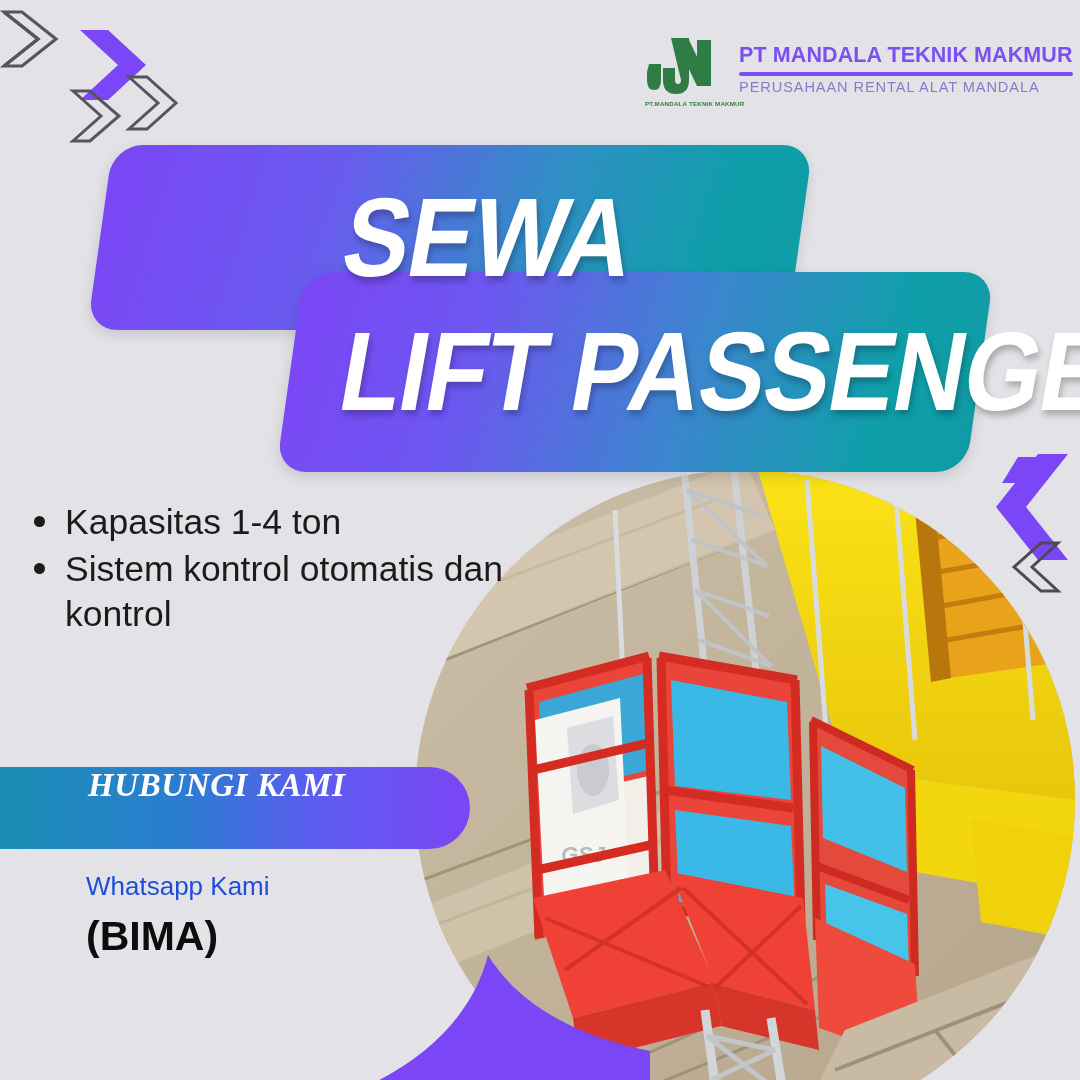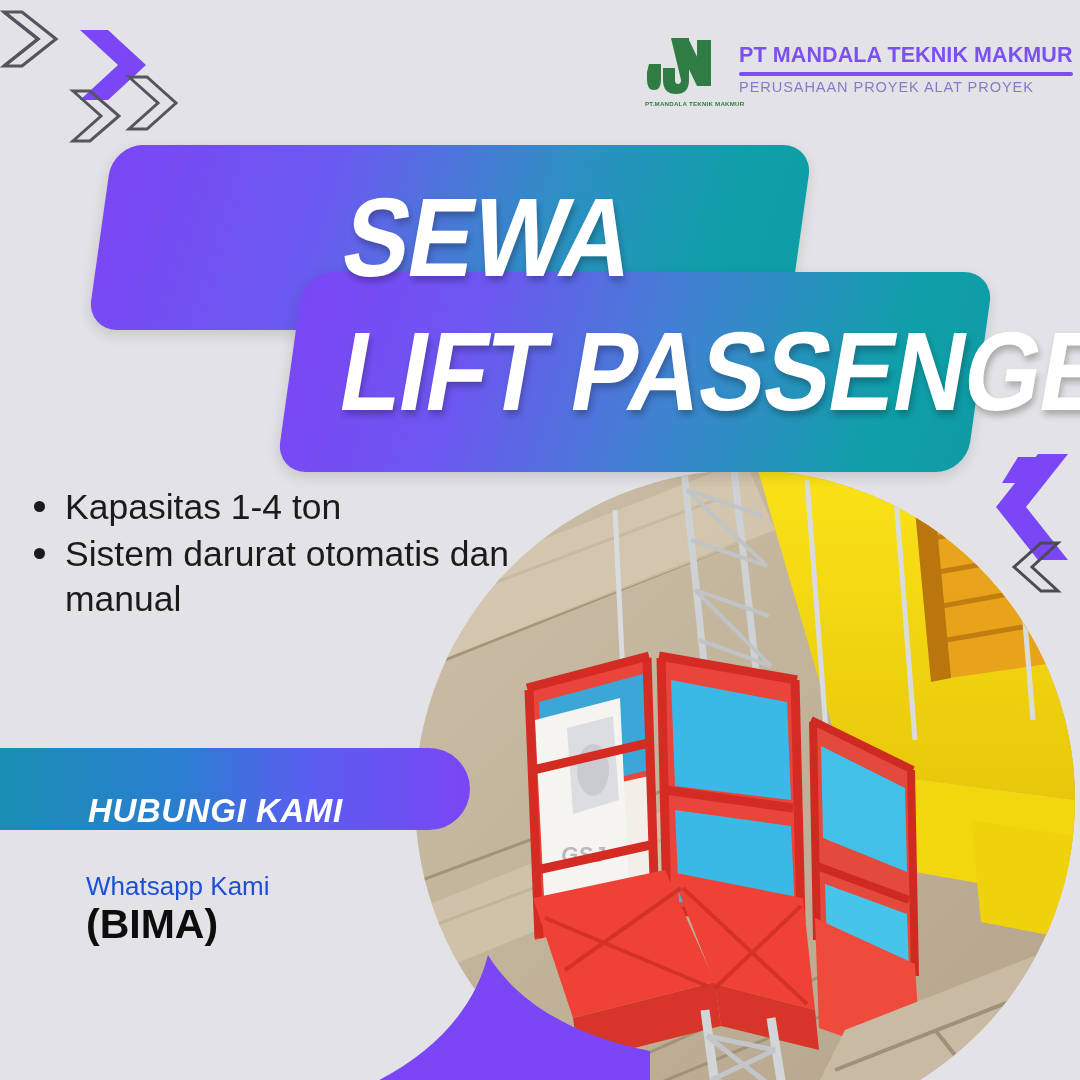--- a/index.html
+++ b/index.html
@@ -39,38 +39,38 @@
   .b2 .shape{background:linear-gradient(100deg,#7b46f5 0%,#6d57f1 26%,#3b86ce 58%,#0f9fa9 86%,#109ba4 100%);}
   .hl{position:relative;z-index:2;color:#fff;font-weight:700;
       font-family:"Liberation Sans Narrow","Liberation Sans",sans-serif;
       transform:skewX(-10deg) scaleX(.88);transform-origin:left center;
       text-shadow:3px 5px 7px rgba(0,0,0,.25);
       white-space:nowrap;line-height:.92;}
   .hl1{font-size:112px;margin-left:245px;letter-spacing:-1px;}
   .hl2{font-size:112px;margin-left:52px;letter-spacing:-1px;}
 
   
-  .bullets{position:absolute;left:22px;top:485px;width:560px;}
+  .bullets{position:absolute;left:22px;top:500px;width:560px;}
   .bullet{display:flex;align-items:flex-start;margin-bottom:2px;}
   .dot{width:11px;height:11px;border-radius:50%;background:#1b1b1b;flex:0 0 auto;margin:16px 20px 0 12px;}
   .btxt{font-size:35.5px;color:#1b1b1b;line-height:1.27;font-weight:400;}
 
   
-  .badge{position:absolute;left:0;top:748px;width:470px;height:82px;
+  .badge{position:absolute;left:0;top:767px;width:470px;height:82px;
     background:linear-gradient(90deg,#1a8fb4 0%,#2a7ed0 38%,#5a5ef0 66%,#7b46f5 100%);
-    border-radius:0 45px 45px 0;display:flex;align-items:flex-end;}
+    border-radius:0 45px 45px 0;display:flex;align-items:flex-start;font-family:Liberation Serif, serif;}
   .badge-txt{color:#fff;font-size:33px;font-weight:700;font-style:italic;letter-spacing:.6px;margin-left:88px;white-space:nowrap;}
 
   
   .contact{position:absolute;left:24px;top:872px;width:430px;}
   .wa-label{font-size:26px;color:#1d4ed8;margin-left:62px;line-height:1.15;}
   .wa-row{display:flex;align-items:center;margin-top:-2px;}
   .phone-ico{width:56px;height:56px;flex:0 0 auto;margin-right:8px;}
   .wa-num{font-size:41px;font-weight:700;color:#0d0d0d;letter-spacing:-.4px;line-height:1.1;}
-  .wa-bima{font-size:41px;font-weight:700;color:#0d0d0d;margin-left:62px;margin-top:0;line-height:1.1;}
+  .wa-bima{font-size:41px;font-weight:700;color:#0d0d0d;margin-left:62px;margin-top:12px;line-height:1.1;}
 
   .petal{position:absolute;left:320px;top:955px;width:330px;height:170px;}
 </style>
 </head>
 <body>
 
 <div class="canvas">
 
   <div class="chev" style="left:-2px;top:8px;">
     <svg width="62" height="62" viewBox="0 0 62 62">
@@ -100,21 +100,21 @@
         <path d="M26 4 L44 4 L44 46 Q44 60 31 60 Q18 60 18 46 L18 34 L30 34 L30 46 Q30 50 33 50 Q36 50 36 46 Z" fill="#2f7d44"></path>
         <path d="M30 6 L44 6 L66 52 L52 52 Z" fill="#2f7d44"></path>
         <path d="M52 6 L66 6 L66 52 L52 52 Z" fill="#2f7d44"></path>
         <path d="M4 30 L16 30 L16 46 Q16 56 9 56 Q2 56 2 46 L2 38 Z" fill="#2f7d44"></path>
       </svg>
       <div class="logo-cap">PT.MANDALA TEKNIK MAKMUR</div>
     </div>
     <div class="hdr-text">
       <div class="hdr-title">PT MANDALA TEKNIK MAKMUR</div>
       <div class="hdr-rule"></div>
-      <div class="hdr-sub">PERUSAHAAN PROYEK ALAT PROYEK</div>
+      <div class="hdr-sub">PERUSAHAAN RENTAL ALAT MANDALA</div>
     </div>
   </div>
 
   <div class="photo">
     <svg viewBox="0 0 660 660" preserveAspectRatio="xMidYMid slice">
       <defs>
         <linearGradient id="conc" x1="0" y1="0" x2="1" y2="1">
           <stop offset="0" stop-color="#cdbfa8"></stop>
             <stop offset="1" stop-color="#b3a389"></stop>
         </linearGradient>
@@ -274,21 +274,21 @@
     <div class="hl hl2">LIFT PASSENGER</div>
   </div>
 
   <div class="bullets">
     <div class="bullet">
       <div class="dot"></div>
       <div class="btxt">Kapasitas 1-4 ton</div>
     </div>
     <div class="bullet">
       <div class="dot"></div>
-      <div class="btxt">Sistem darurat otomatis dan manual</div>
+      <div class="btxt">Sistem kontrol otomatis dan kontrol</div>
     </div>
   </div>
 
   <div class="badge">
     <div class="badge-txt">HUBUNGI KAMI</div>
   </div>
 
   <div class="contact">
     <div class="wa-label">Whatsapp Kami</div>
     <div class="wa-bima">(BIMA)</div>

